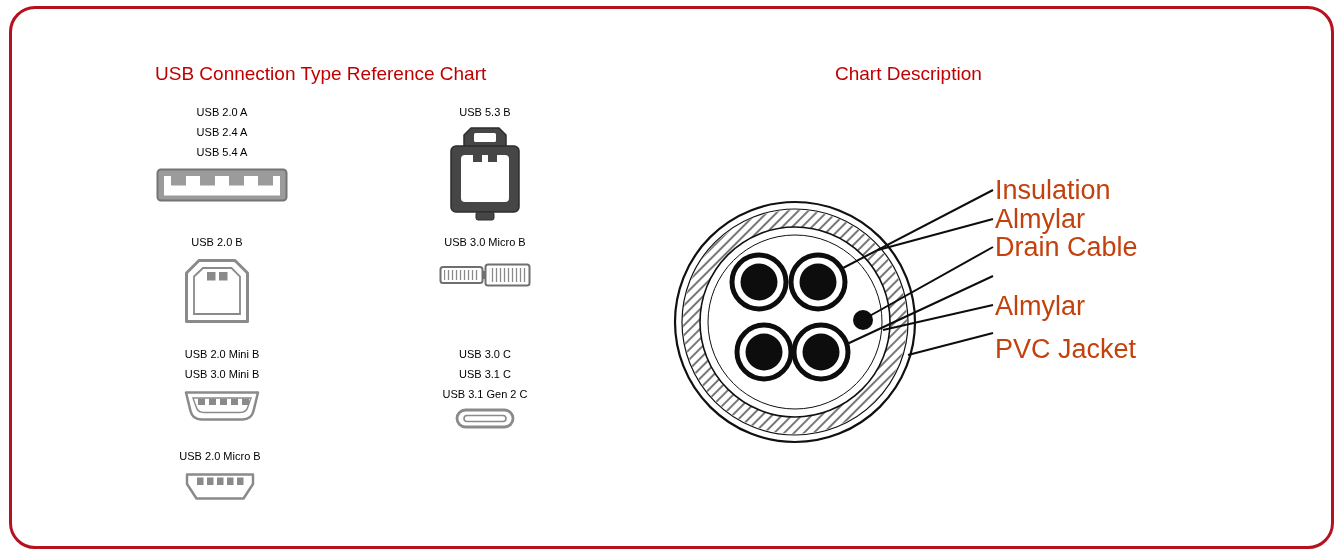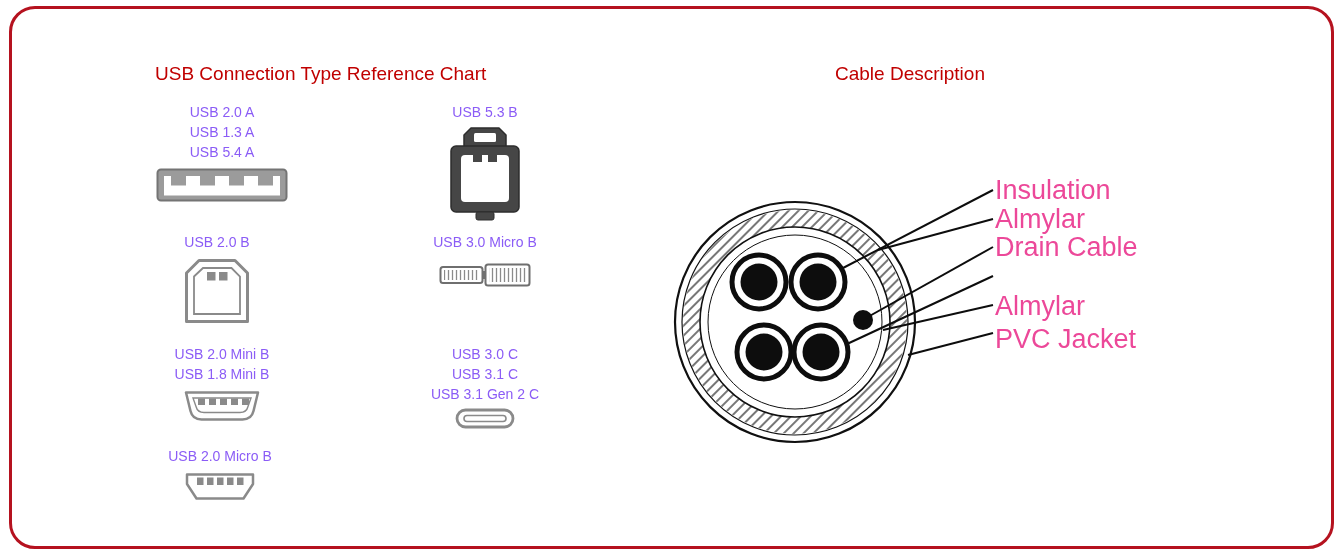--- a/index.html
+++ b/index.html
@@ -29,53 +29,53 @@
   #heading-cable { left: 835px; top: 63px; }
 
   .usb-group {
     position: absolute;
     width: 150px;
     display: flex;
     flex-direction: column;
     align-items: center;
   }
   .usb-label {
-    font-size: 14px;
+    font-size: 11px;
     line-height: 20px;
-    color: #8b5cf6;
+    color: #000000;
     white-space: nowrap;
     text-align: center;
   }
   .conn { display: block; margin-top: 6px; }
   .mt4  { margin-top: 4px; }
   .mt10 { margin-top: 10px; }
 
   .cable-svg { position: absolute; left: 650px; top: 140px; }
   .cable-label {
     position: absolute;
     left: 995px;
     font-size: 27px;
     line-height: 29px;
-    color: #ec4899;
+    color: #c2410c;
     white-space: nowrap;
   }
 </style>
 </head>
 <body>
 
 <div class="canvas">
 
   <div class="frame"></div>
 
   <div class="heading" id="heading-usb">USB Connection Type Reference Chart</div>
-  <div class="heading" id="heading-cable">Cable Description</div>
+  <div class="heading" id="heading-cable">Chart Description</div>
 
   <div class="usb-group" style="left:147px; top:102px">
     <div class="usb-label">USB 2.0 A</div>
-    <div class="usb-label">USB 1.3 A</div>
+    <div class="usb-label">USB 2.4 A</div>
     <div class="usb-label">USB 5.4 A</div>
     <svg class="conn" width="132" height="34" viewBox="0 0 132 34">
       <rect x="1.5" y="1.5" width="129" height="31" rx="3.5" fill="#9b9b9b" stroke="#747474" stroke-width="2"></rect>
       <rect x="8" y="8" width="116" height="19.5" fill="#ffffff"></rect>
       <rect x="15" y="8" width="15" height="9.5" fill="#9b9b9b"></rect>
       <rect x="44" y="8" width="15" height="9.5" fill="#9b9b9b"></rect>
       <rect x="73" y="8" width="15" height="9.5" fill="#9b9b9b"></rect>
       <rect x="102" y="8" width="15" height="9.5" fill="#9b9b9b"></rect>
     </svg>
   </div>
@@ -85,21 +85,21 @@
     <svg class="conn" width="66" height="66" viewBox="0 0 66 66">
       <path d="M15 2.5 H51 L63.5 15 V63.5 H2.5 V15 Z" fill="#ffffff" stroke="#8a8a8a" stroke-width="3" stroke-linejoin="round"></path>
       <path d="M19 10 H47.5 L56 18.5 V56 H10 V18.5 Z" fill="none" stroke="#8a8a8a" stroke-width="1.8"></path>
       <rect x="23" y="14" width="8.5" height="8.5" fill="#8a8a8a"></rect>
       <rect x="35" y="14" width="8.5" height="8.5" fill="#8a8a8a"></rect>
     </svg>
   </div>
 
   <div class="usb-group" style="left:147px; top:344px">
     <div class="usb-label">USB 2.0 Mini B</div>
-    <div class="usb-label">USB 1.8 Mini B</div>
+    <div class="usb-label">USB 3.0 Mini B</div>
     <svg class="conn" width="78" height="32" viewBox="0 0 78 32">
       <path d="M3 2.5 H75 L70.5 21 Q68.5 29.5 59.5 29.5 H18.5 Q9.5 29.5 7.5 21 Z" fill="#ffffff" stroke="#8a8a8a" stroke-width="2.5" stroke-linejoin="round"></path>
       <path d="M10 8 H68 L65 16.5 Q63.5 22.5 57 22.5 H21 Q14.5 22.5 13 16.5 Z" fill="none" stroke="#8a8a8a" stroke-width="1.4"></path>
       <rect x="15" y="8.5" width="7" height="6.5" fill="#8a8a8a"></rect>
       <rect x="26" y="8.5" width="7" height="6.5" fill="#8a8a8a"></rect>
       <rect x="37" y="8.5" width="7" height="6.5" fill="#8a8a8a"></rect>
       <rect x="48" y="8.5" width="7" height="6.5" fill="#8a8a8a"></rect>
       <rect x="59" y="8.5" width="7" height="6.5" fill="#8a8a8a"></rect>
     </svg>
   </div>
@@ -188,15 +188,15 @@
       <line x1="343" y1="136" x2="197" y2="204"></line>
       <line x1="343" y1="165" x2="233" y2="190"></line>
       <line x1="343" y1="193" x2="258" y2="215"></line>
     </g>
   </svg>
 
   <div class="cable-label" style="top:176px">Insulation</div>
   <div class="cable-label" style="top:205px">Almylar</div>
   <div class="cable-label" style="top:233px">Drain Cable</div>
   <div class="cable-label" style="top:292px">Almylar</div>
-  <div class="cable-label" style="top:325px">PVC Jacket</div>
+  <div class="cable-label" style="top:335px">PVC Jacket</div>
 
 </div>
 
 </body></html>

